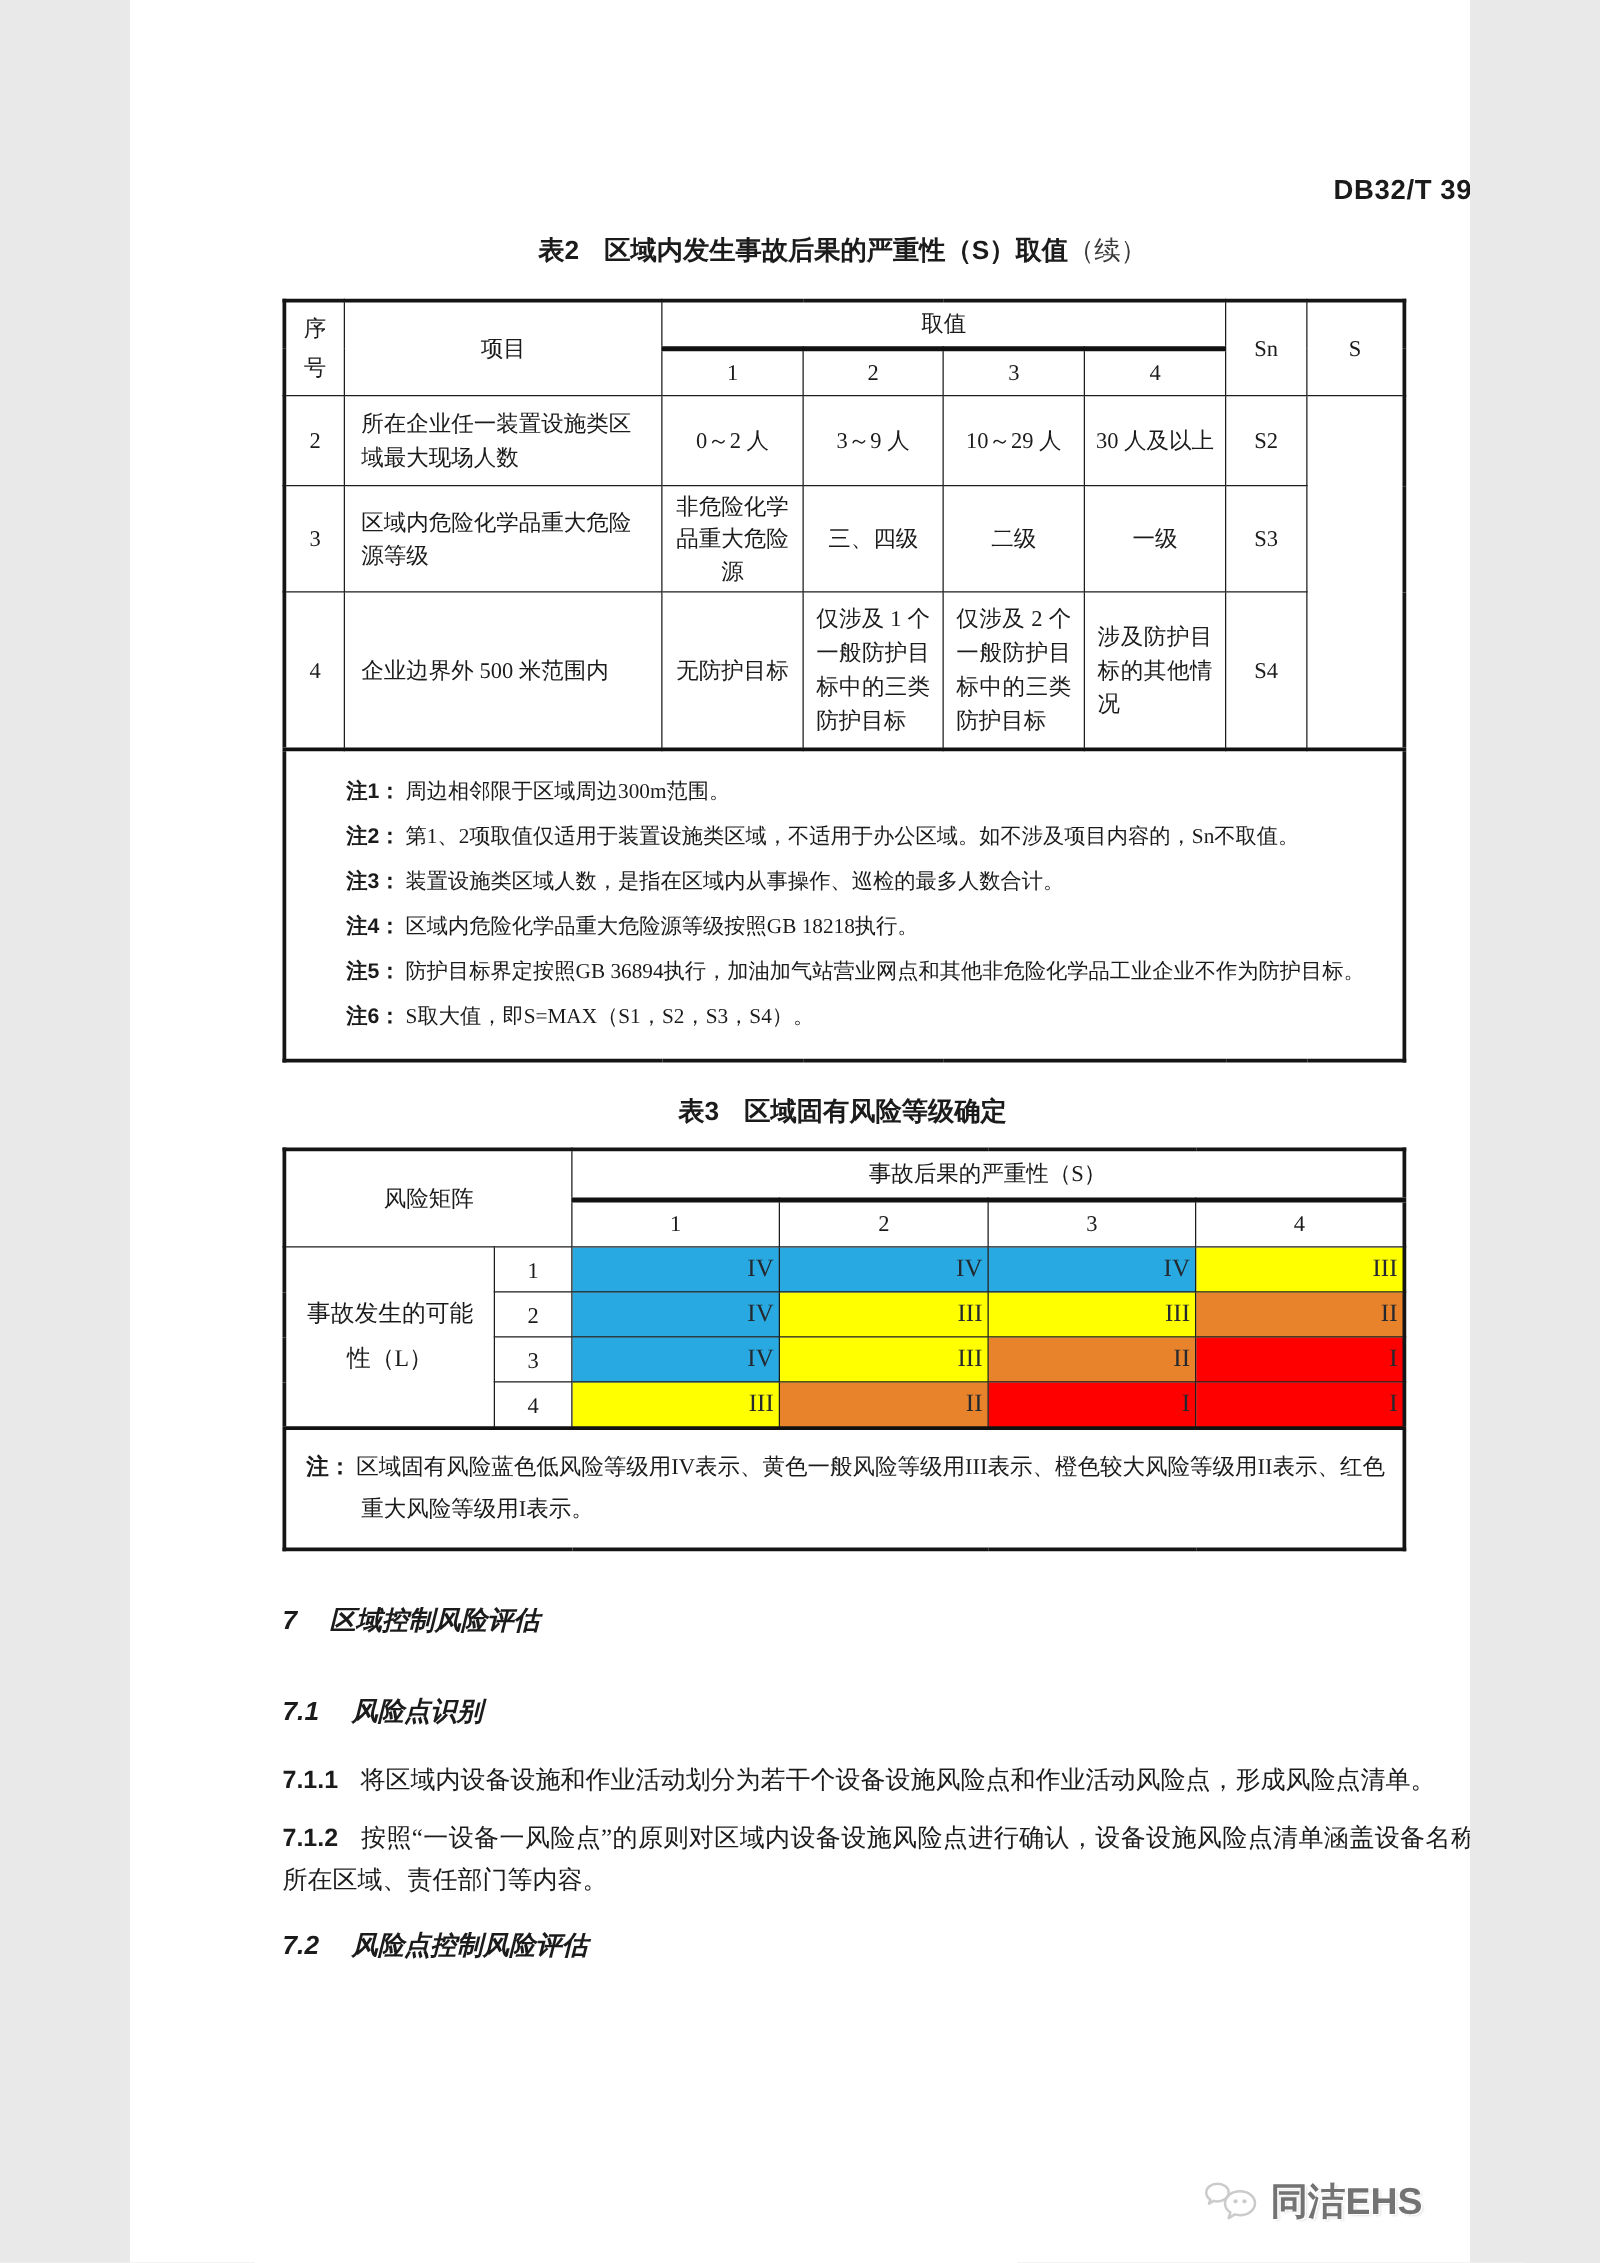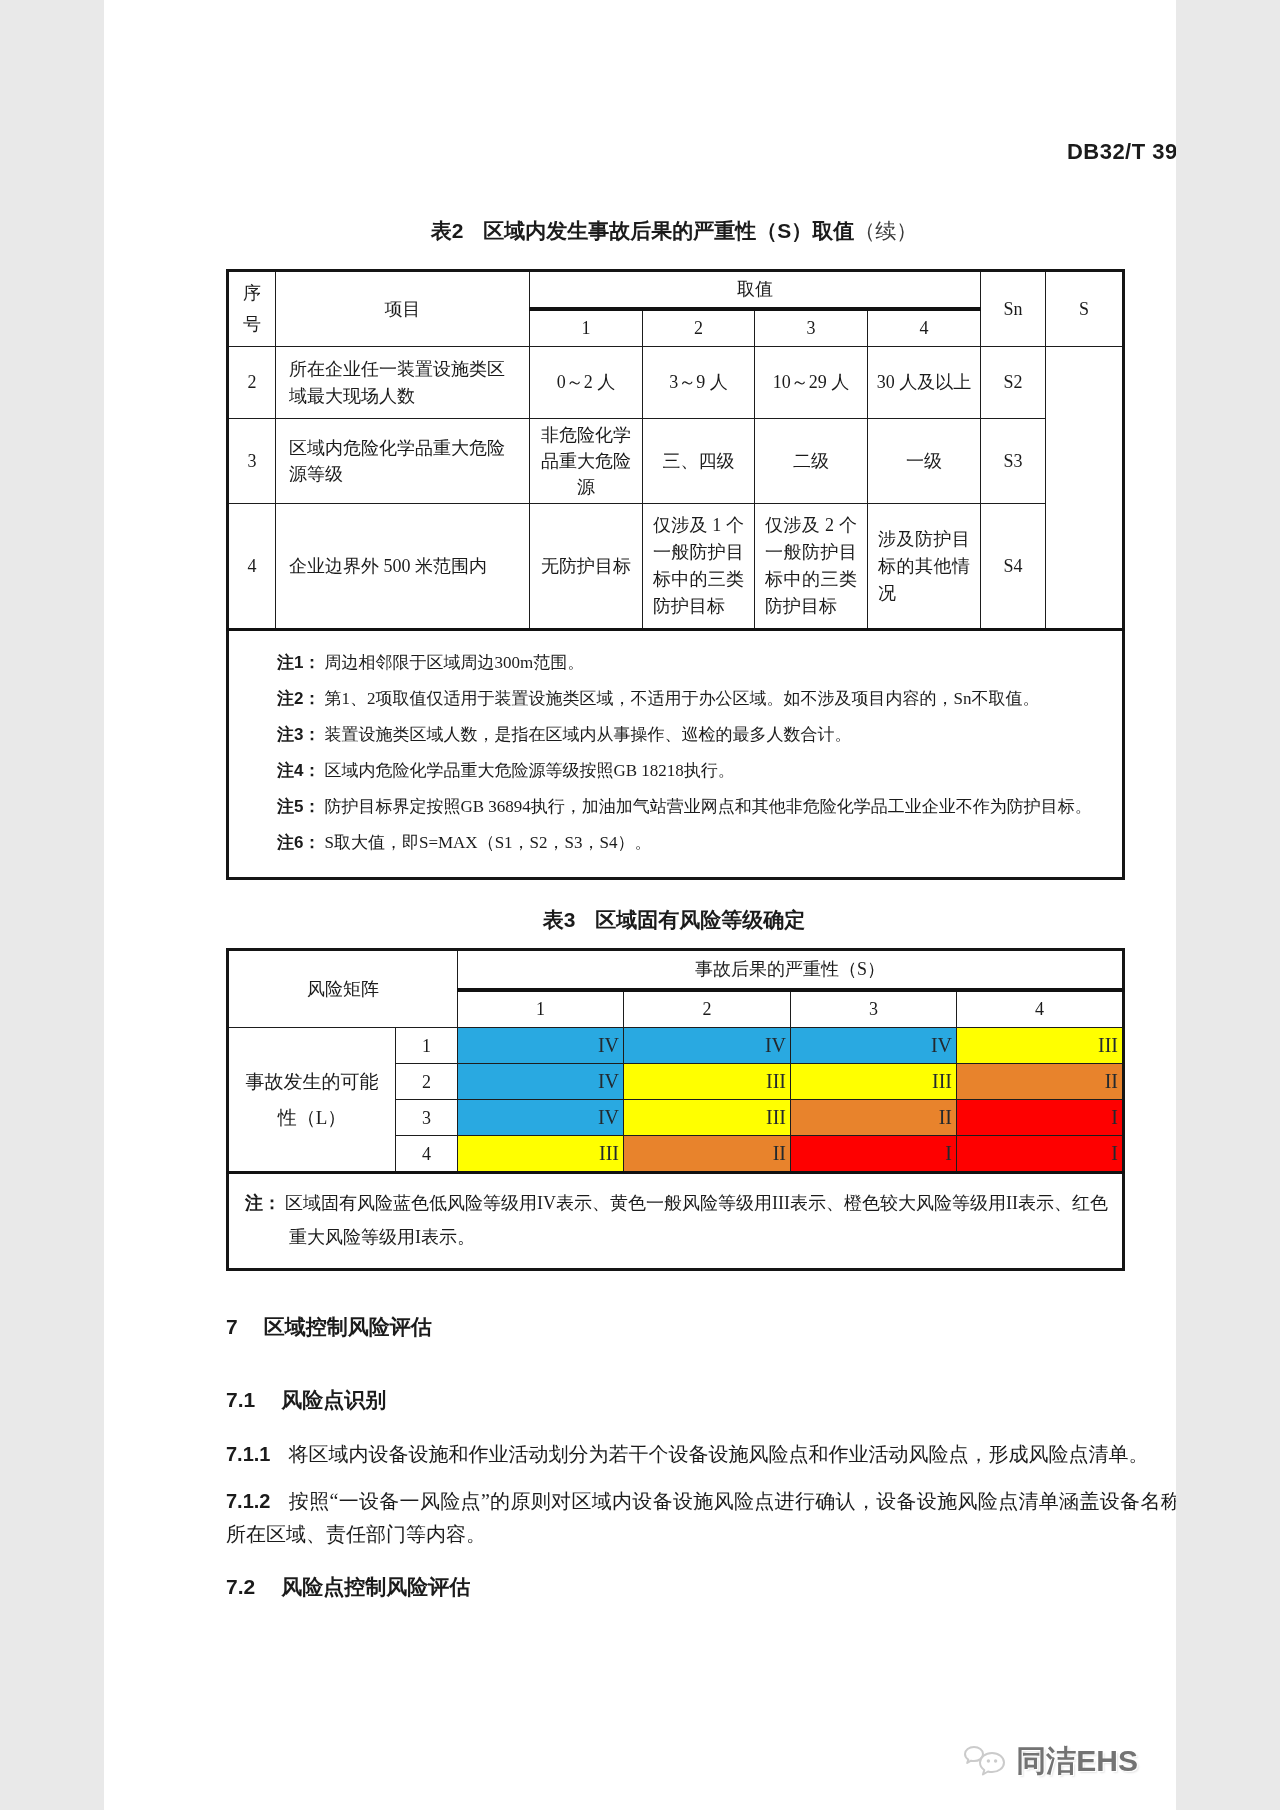--- a/index.html
+++ b/index.html
@@ -10,21 +10,21 @@
     margin:0 auto;
   }
   .content{position:absolute;left:122px;top:0;width:1036px;}
   .doc-code{
     margin-top:138px;text-align:right;
     font-family:"Liberation Sans",sans-serif;font-weight:700;
     font-size:22px;letter-spacing:.5px;line-height:28px;
   }
   .tbl-title{
     width:896px;text-align:center;font-family:"Liberation Sans",sans-serif;
-    font-weight:700;font-size:21px;line-height:28px;margin:51px 0 24px 0;
+    font-weight:700;font-size:21px;line-height:28px;margin:20px 0 24px 0;
   }
   .tbl-title .suffix{font-family:"Liberation Serif",serif;font-weight:400;color:#3a3a3a;}
   .tbl-title .prefix{margin-right:20px;}
   table{border-collapse:collapse;table-layout:fixed;width:896px;}
   table{border:3px solid #151515;}
   td,th{
     border:1.5px solid #1d1d1d;font-weight:400;font-size:18px;
     text-align:center;vertical-align:middle;padding:3px 4px;line-height:1.45;
   }
   .thickb{border-bottom:4px solid #111;}
@@ -43,20 +43,21 @@
   .t3 .mcell{font-size:20px;color:#23292e;font-family:"Liberation Serif",serif;text-align:right;}
   .t3 .rowhdr{font-size:19px;padding:4px 14px;line-height:1.9;}
   .t3-note{
     border-top:3.5px solid #111;text-align:left;font-size:18px;
     padding:12px 14px 14px 60px;text-indent:-44px;line-height:34px;
   }
   
   .sec-h{
     font-family:"Liberation Sans",sans-serif;font-weight:700;font-size:21px;
     line-height:28px;
+    font-style:italic;
   }
   .sec-h .num{margin-right:26px;}
   .h7{margin-top:42px;}
   .h71{margin-top:45px;}
   .h72x{margin-top:22px;}
   p.body{
     margin:14px 0 0 0;font-size:20px;line-height:33px;text-align:justify;
   }
   p.body .pnum{font-family:"Liberation Sans",sans-serif;font-weight:700;margin-right:18px;}
   .page-num{margin-top:20px;text-align:right;padding-right:18px;font-size:19px;}

